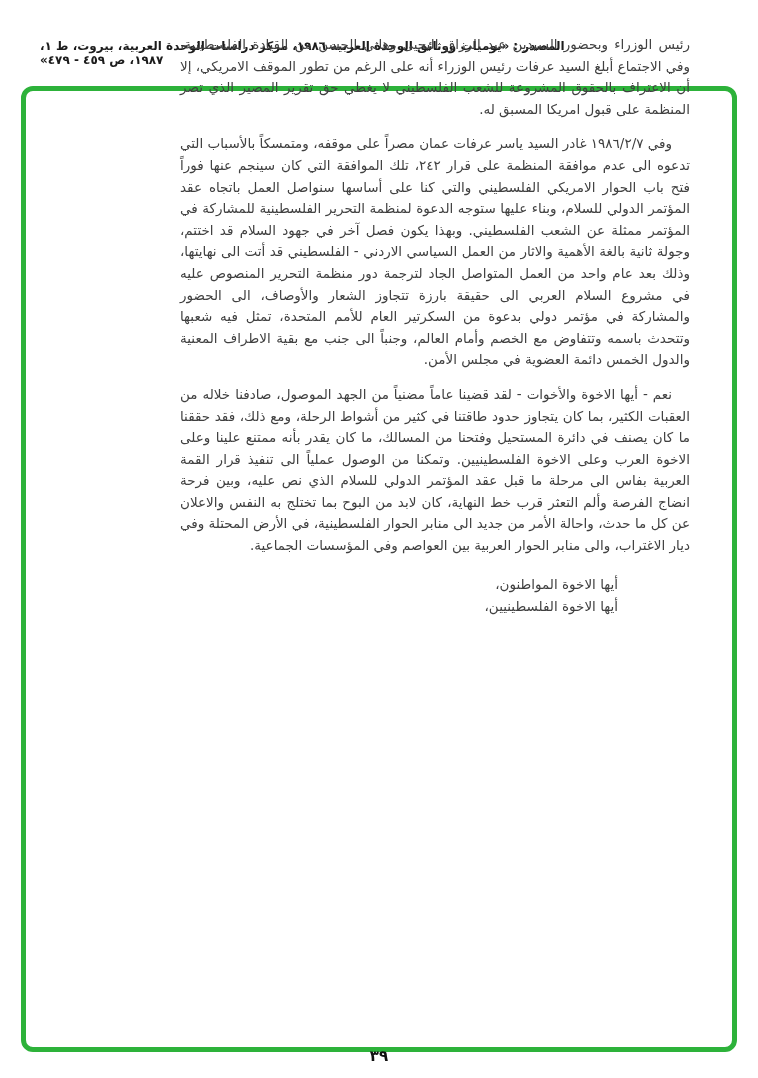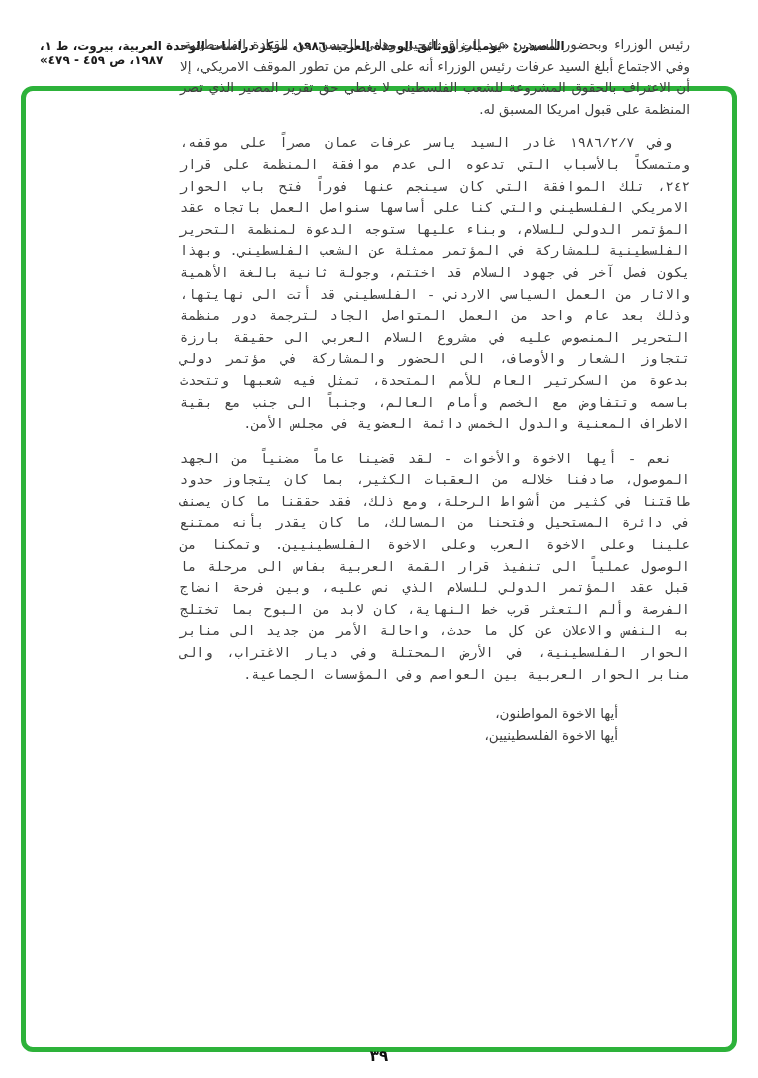--- a/index.html
+++ b/index.html
@@ -57,21 +57,21 @@
     right: 68px;
     left: 180px;
     direction: rtl;
     font-size: 13.5px;
     line-height: 21.6px;
     text-align: justify;
     color: #404040;
   }
 
   .para { margin-bottom: 13px; }
-  .para.indent { text-indent: 18px; font-family: Liberation Mono, monospace; }
+  .para.indent { text-indent: 18px; }
   .para:last-of-type { margin-bottom: 16px; }
 
   .address { margin-top: 6px; margin-right: 72px; line-height: 22px; }
   .address-line { text-align: right; }
 
   .page-number {
     position: absolute;
     bottom: 13px;
     left: 0;
     right: 0;

